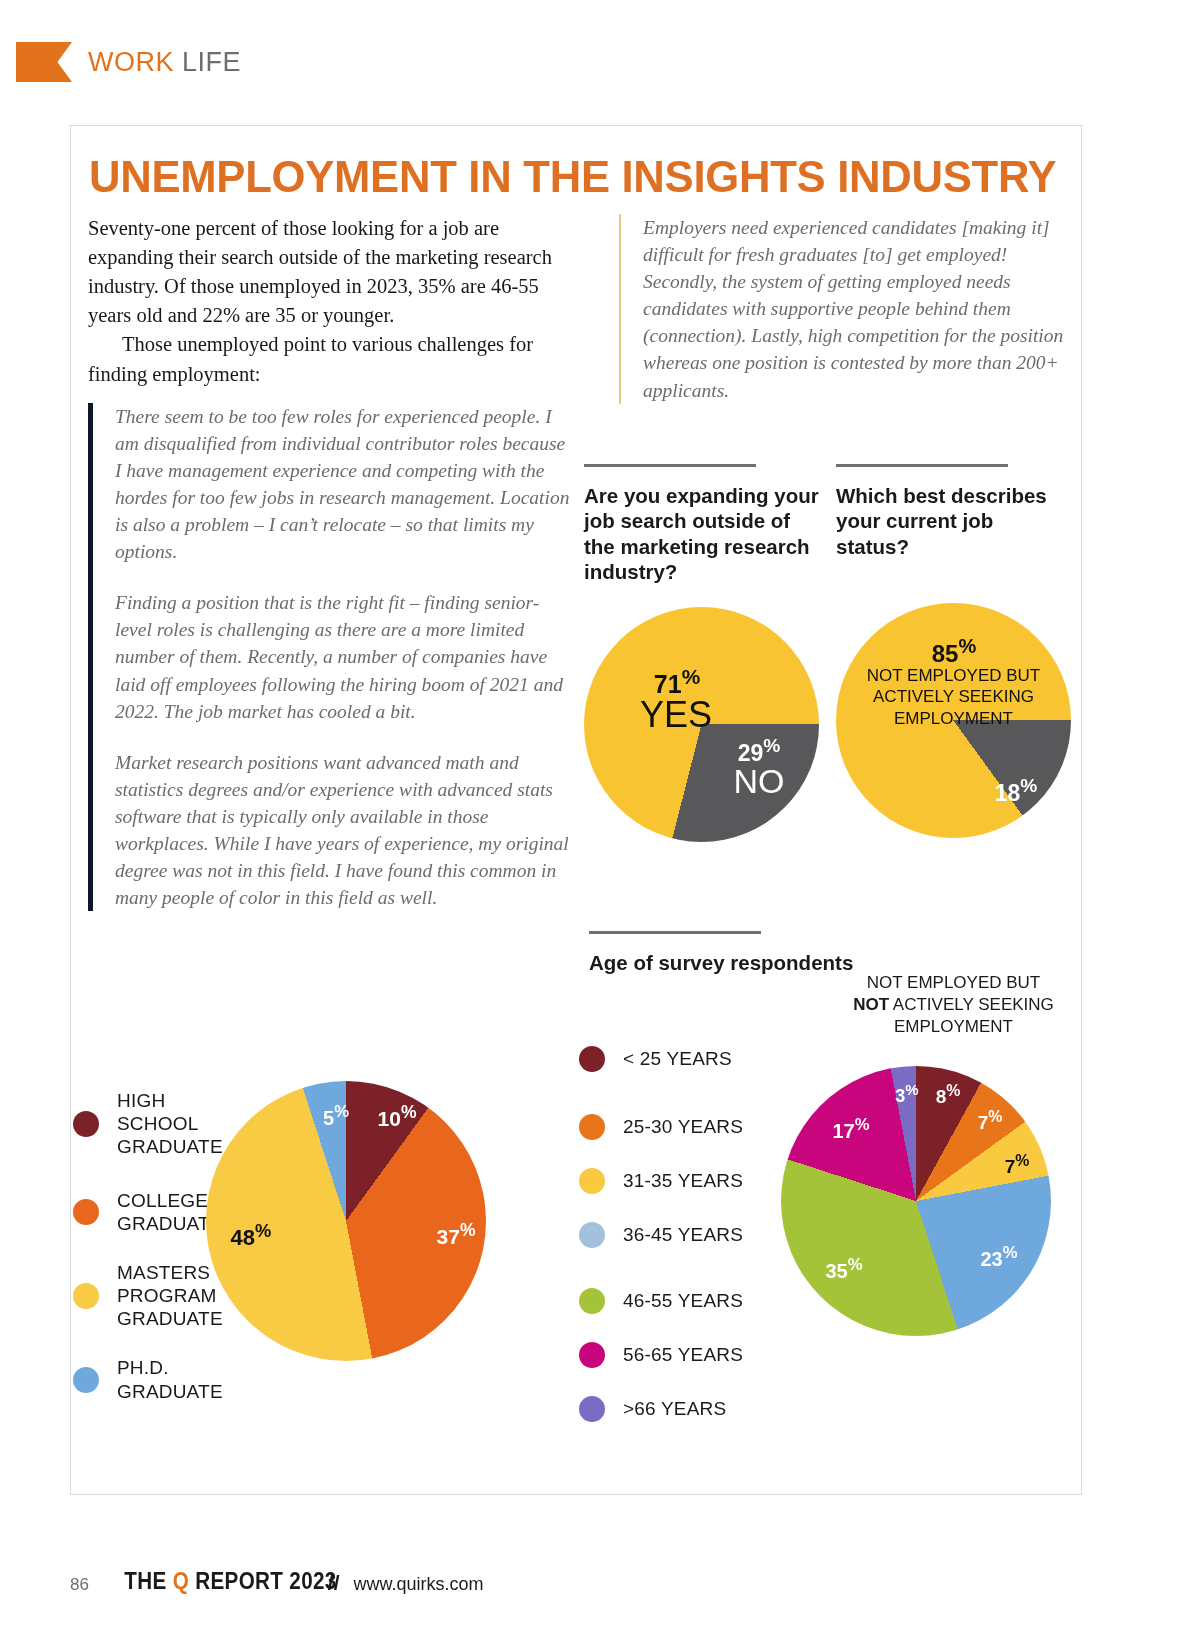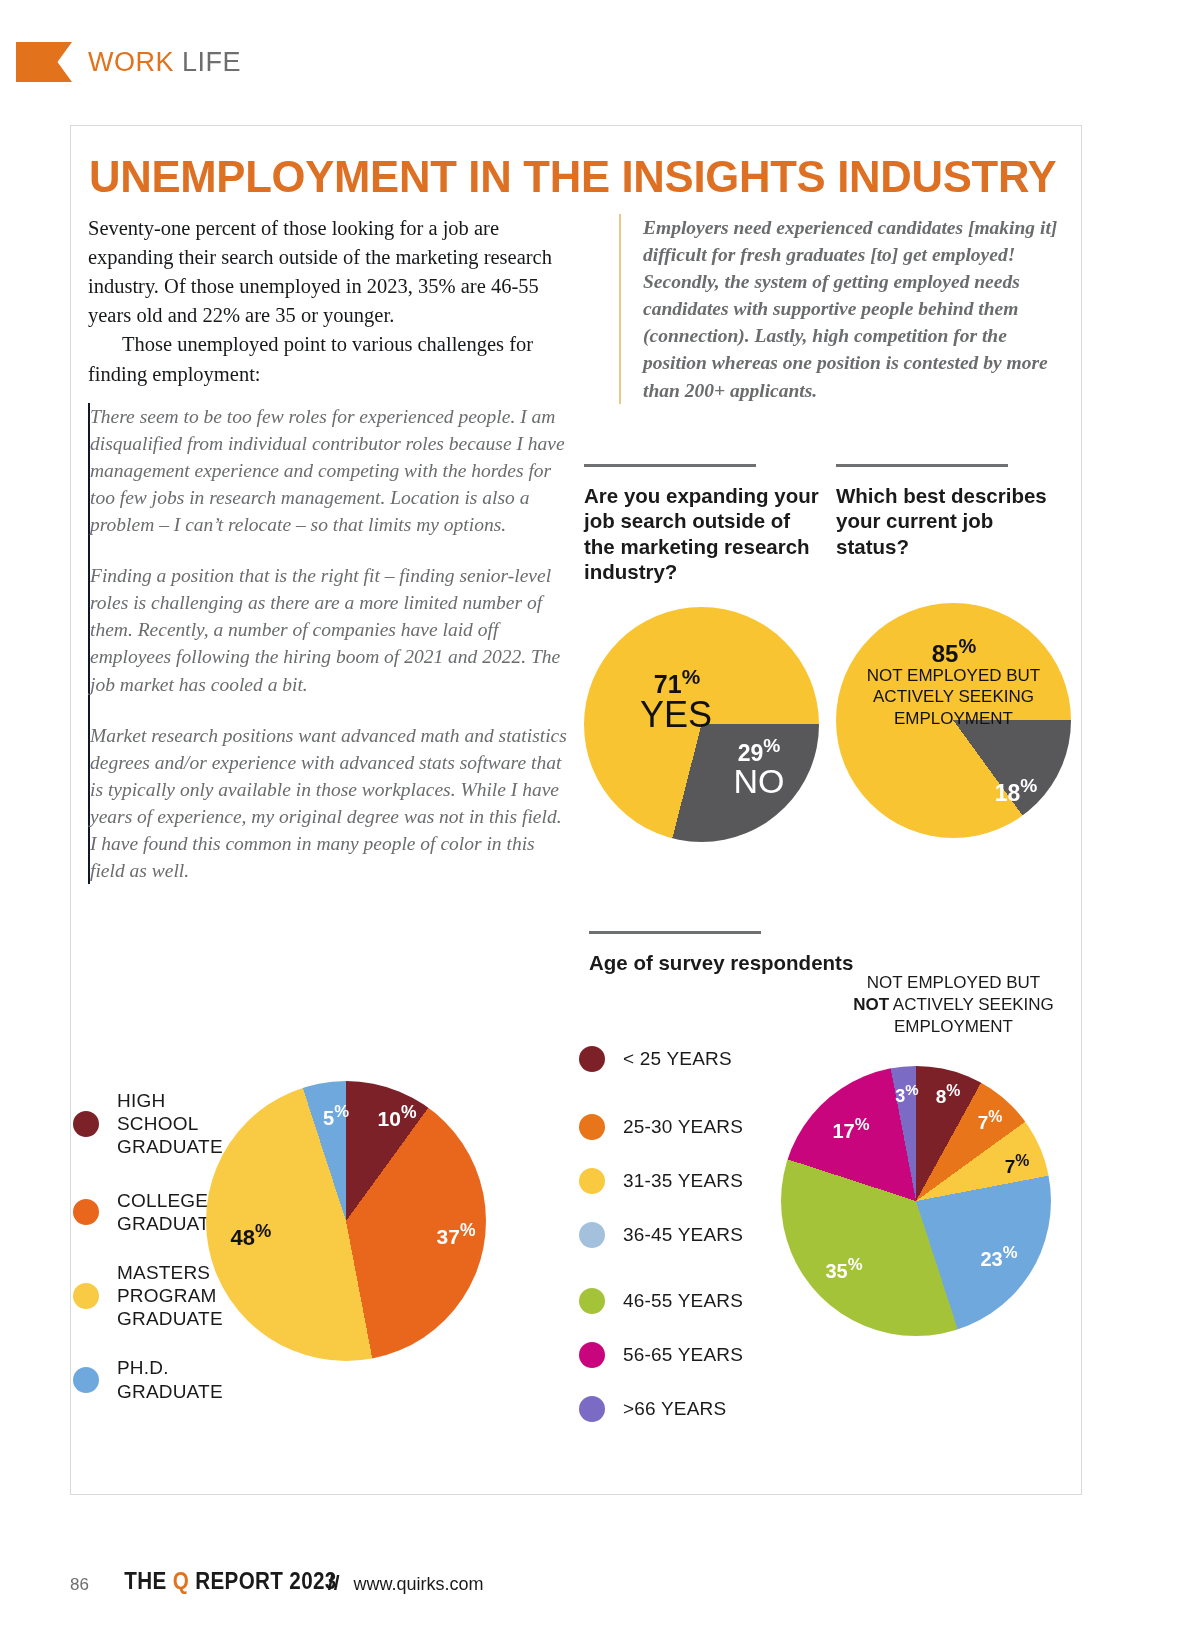--- a/index.html
+++ b/index.html
@@ -86,21 +86,22 @@
   .lead {
     font-family: "Liberation Serif", serif;
     font-size: 20.5px;
     line-height: 1.42;
     color: #16181A;
     text-align: left;
   }
   .lead p + p { text-indent: 34px; }
 
   .pullquote {
-    border-left: 2px solid #0f172a;
+    border-left: 5px solid #0f172a;
+    padding-left: 22px;
     margin-top: 14px;
   }
   .pullquote p {
     font-family: "Liberation Serif", serif;
     font-style: italic;
     font-size: 19.5px;
     line-height: 1.39;
     color: #6A6C6E;
   }
   .pullquote p + p { margin-top: 24px; }
@@ -108,21 +109,20 @@
   .quote-right {
     border-left: 2px solid #E9C98A;
     padding-left: 22px;
   }
   .quote-right p {
     font-family: "Liberation Serif", serif;
     font-style: italic;
     font-size: 19.5px;
     line-height: 1.39;
     color: #6A6C6E;
-    font-weight: bold;
   }
 
   
   .chart-block { position: absolute; }
   .rule {
     width: 172px;
     height: 3px;
     background: #6F7072;
     margin-bottom: 16px;
   }

